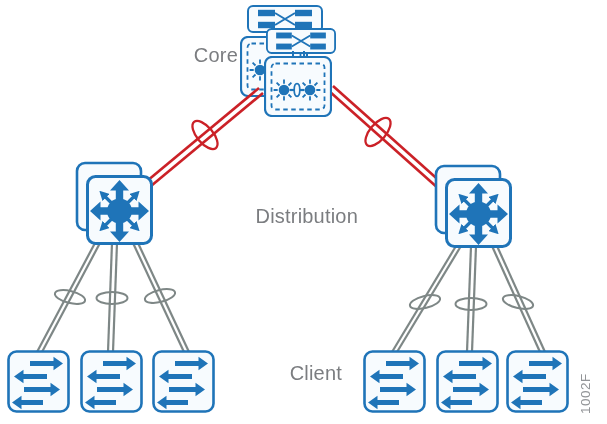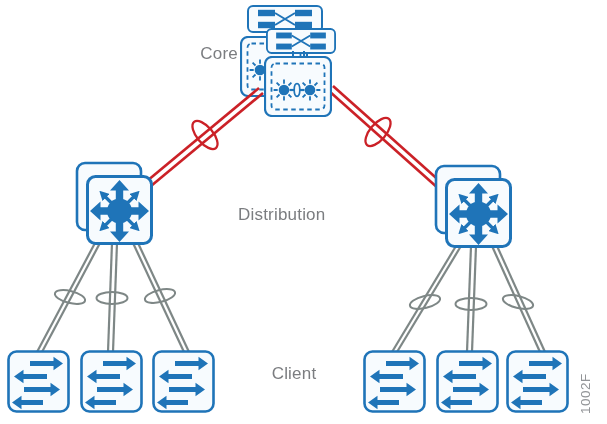--- a/index.html
+++ b/index.html
@@ -7,24 +7,24 @@
          font-family:"Liberation Sans",sans-serif;}
   #scene{position:absolute;left:0;top:0;}
   .fb{fill:var(--device-blue);}
   .sb{stroke:var(--device-blue);fill:none;}
   .node-box{fill:var(--device-fill);stroke:var(--device-blue);}
   .dash{stroke:var(--device-blue);fill:none;stroke-dasharray:4.5 3.5;}
   .red-line{stroke:var(--link-red);stroke-width:2.6;fill:none;}
   .red-loop{stroke:var(--link-red);stroke-width:2.3;fill:none;}
   .gray-line{stroke:var(--link-gray);stroke-width:2.2;fill:none;}
   .gray-loop{stroke:var(--link-gray);stroke-width:2;fill:none;}
-  .lbl{position:absolute;color:var(--label-gray);font-size:17px;letter-spacing:.2px;}
+  .lbl{position:absolute;color:var(--label-gray);font-size:20px;letter-spacing:.2px;}
   .lbl-core{left:188px;top:44px;width:50px;text-align:right;}
-  .lbl-dist{left:238px;top:205px;width:120px;text-align:left;}
-  .lbl-access{left:246px;top:361px;width:96px;text-align:center;line-height:25px;}
+  .lbl-dist{left:238px;top:205px;width:120px;text-align:right;}
+  .lbl-access{left:246px;top:361px;width:96px;text-align:right;line-height:25px;}
   .lbl-access span{display:block;}
   .lbl-fig{position:absolute;left:578px;top:350px;height:64px;color:var(--figure-gray);
            font-size:13.5px;letter-spacing:.5px;writing-mode:vertical-rl;transform:rotate(180deg);}
 </style>
 </head>
 <body>
 
 <div id="stage">
   <svg id="scene" width="607" height="424" viewBox="0 0 607 424">
     <defs>

